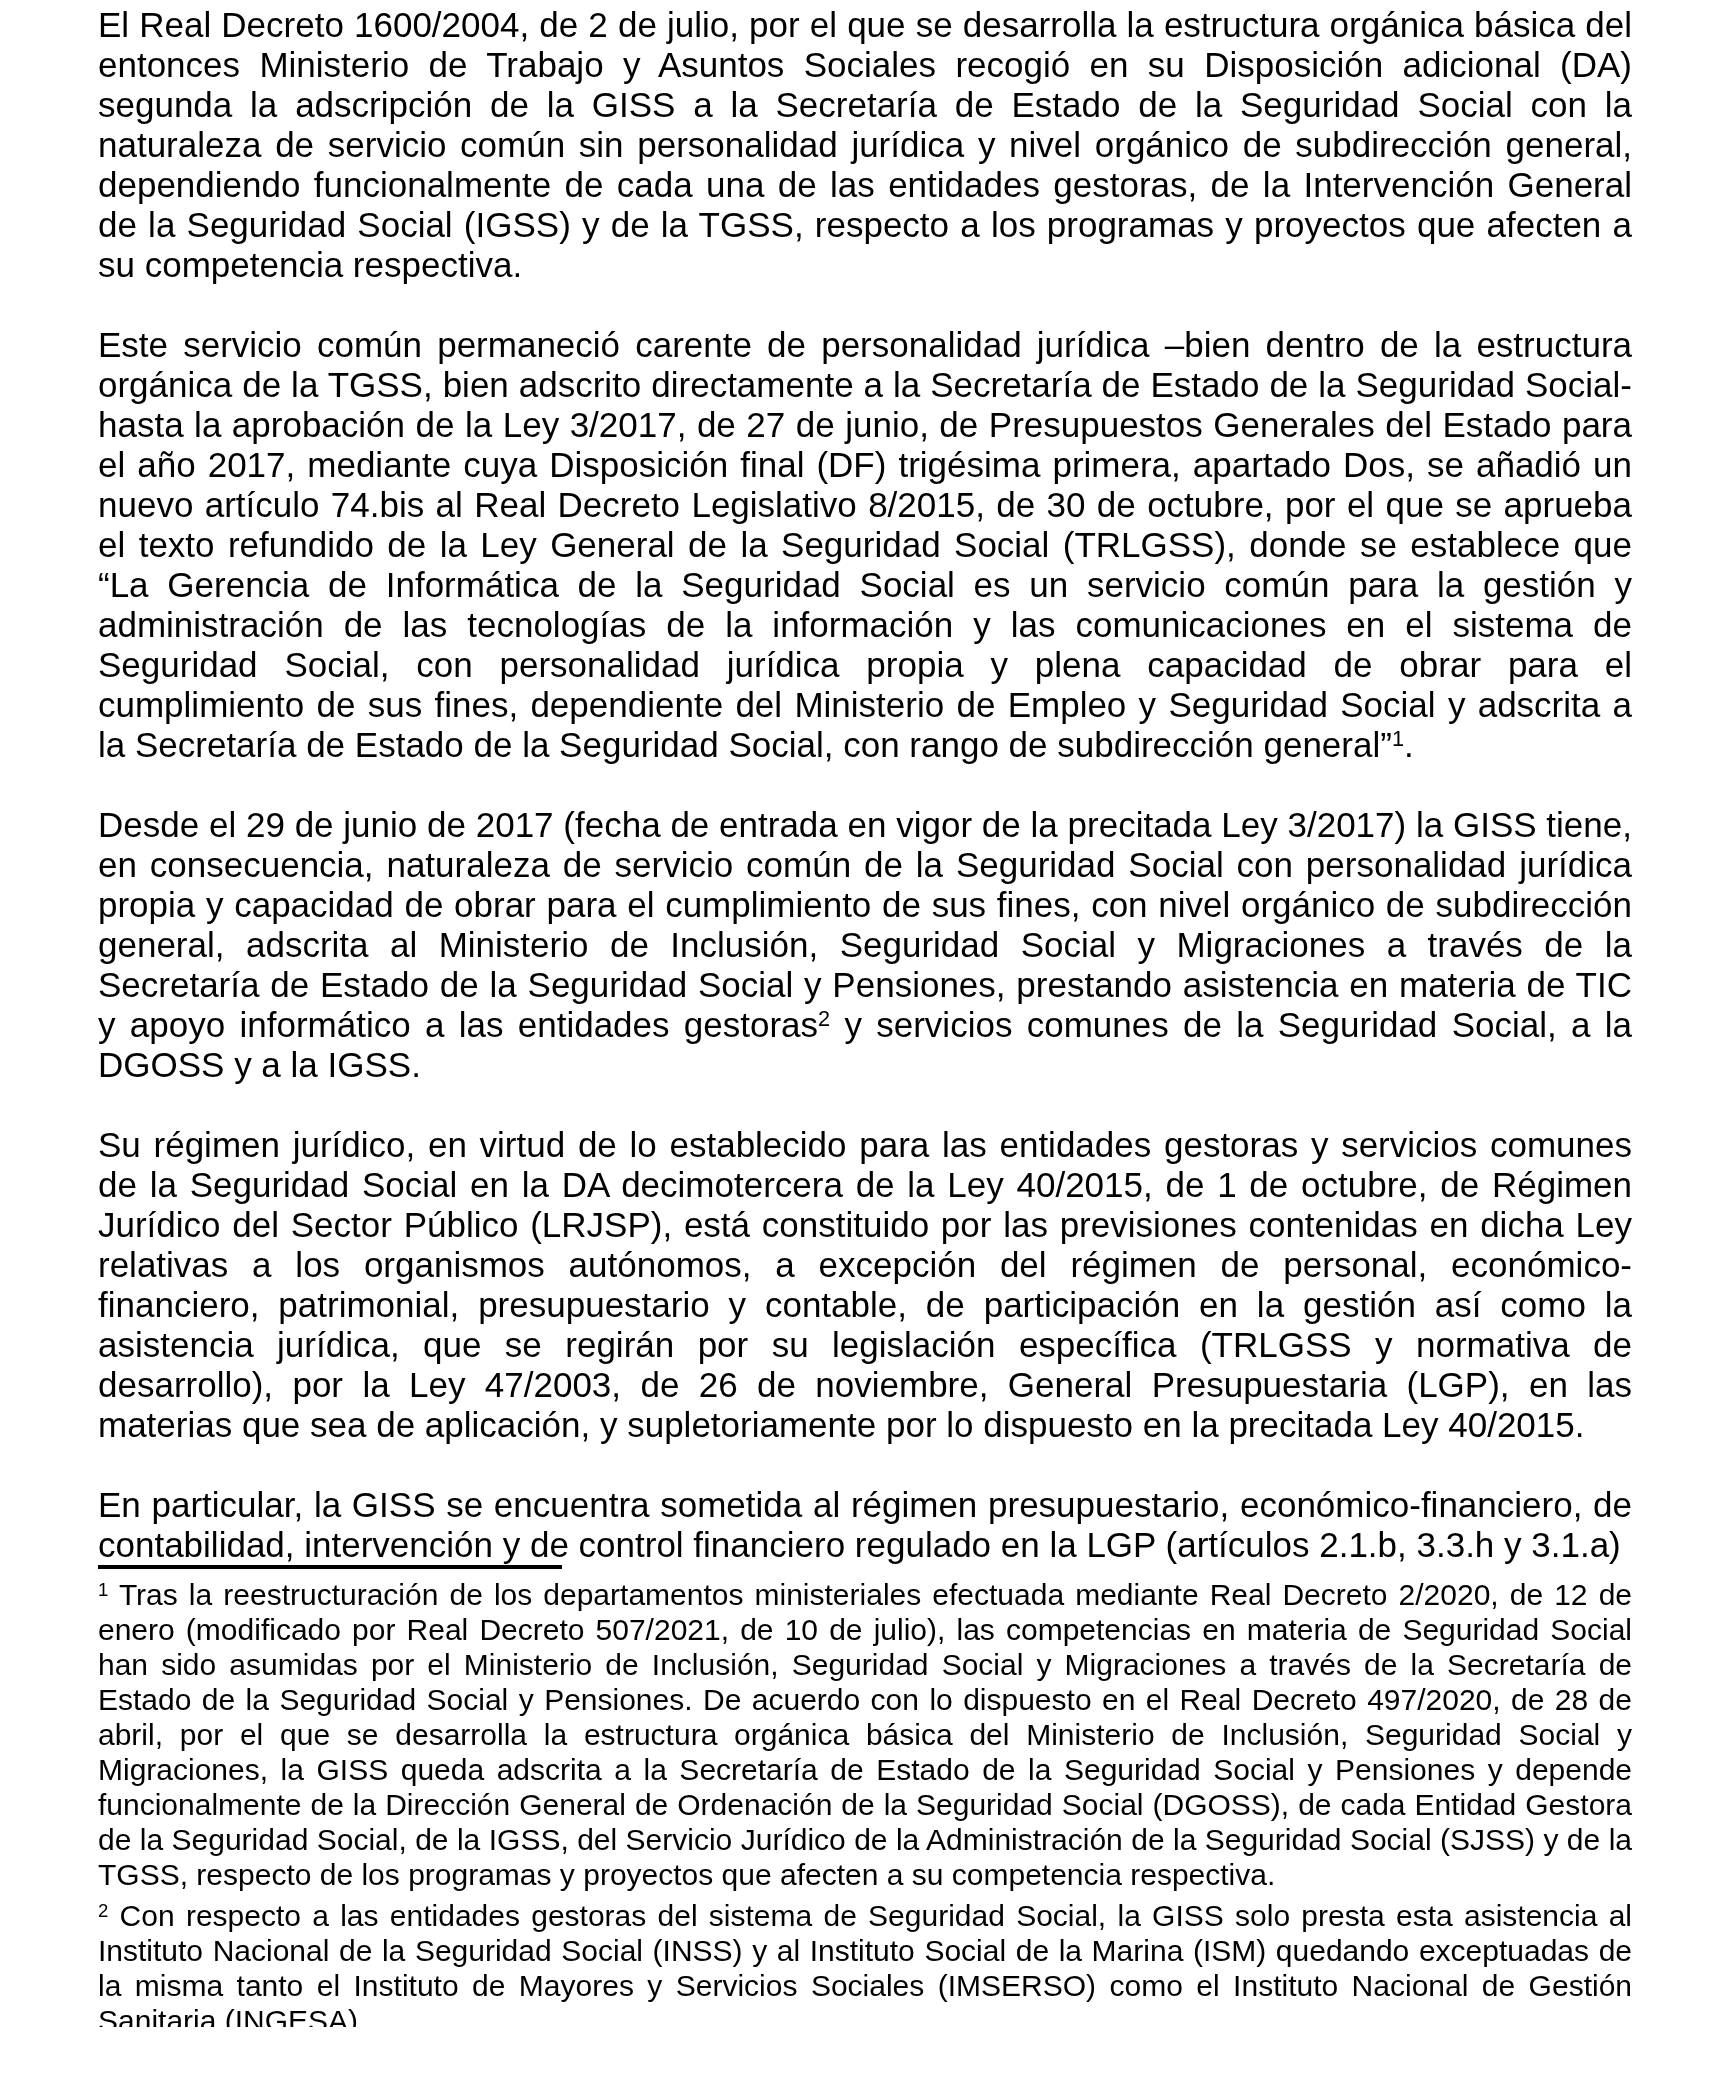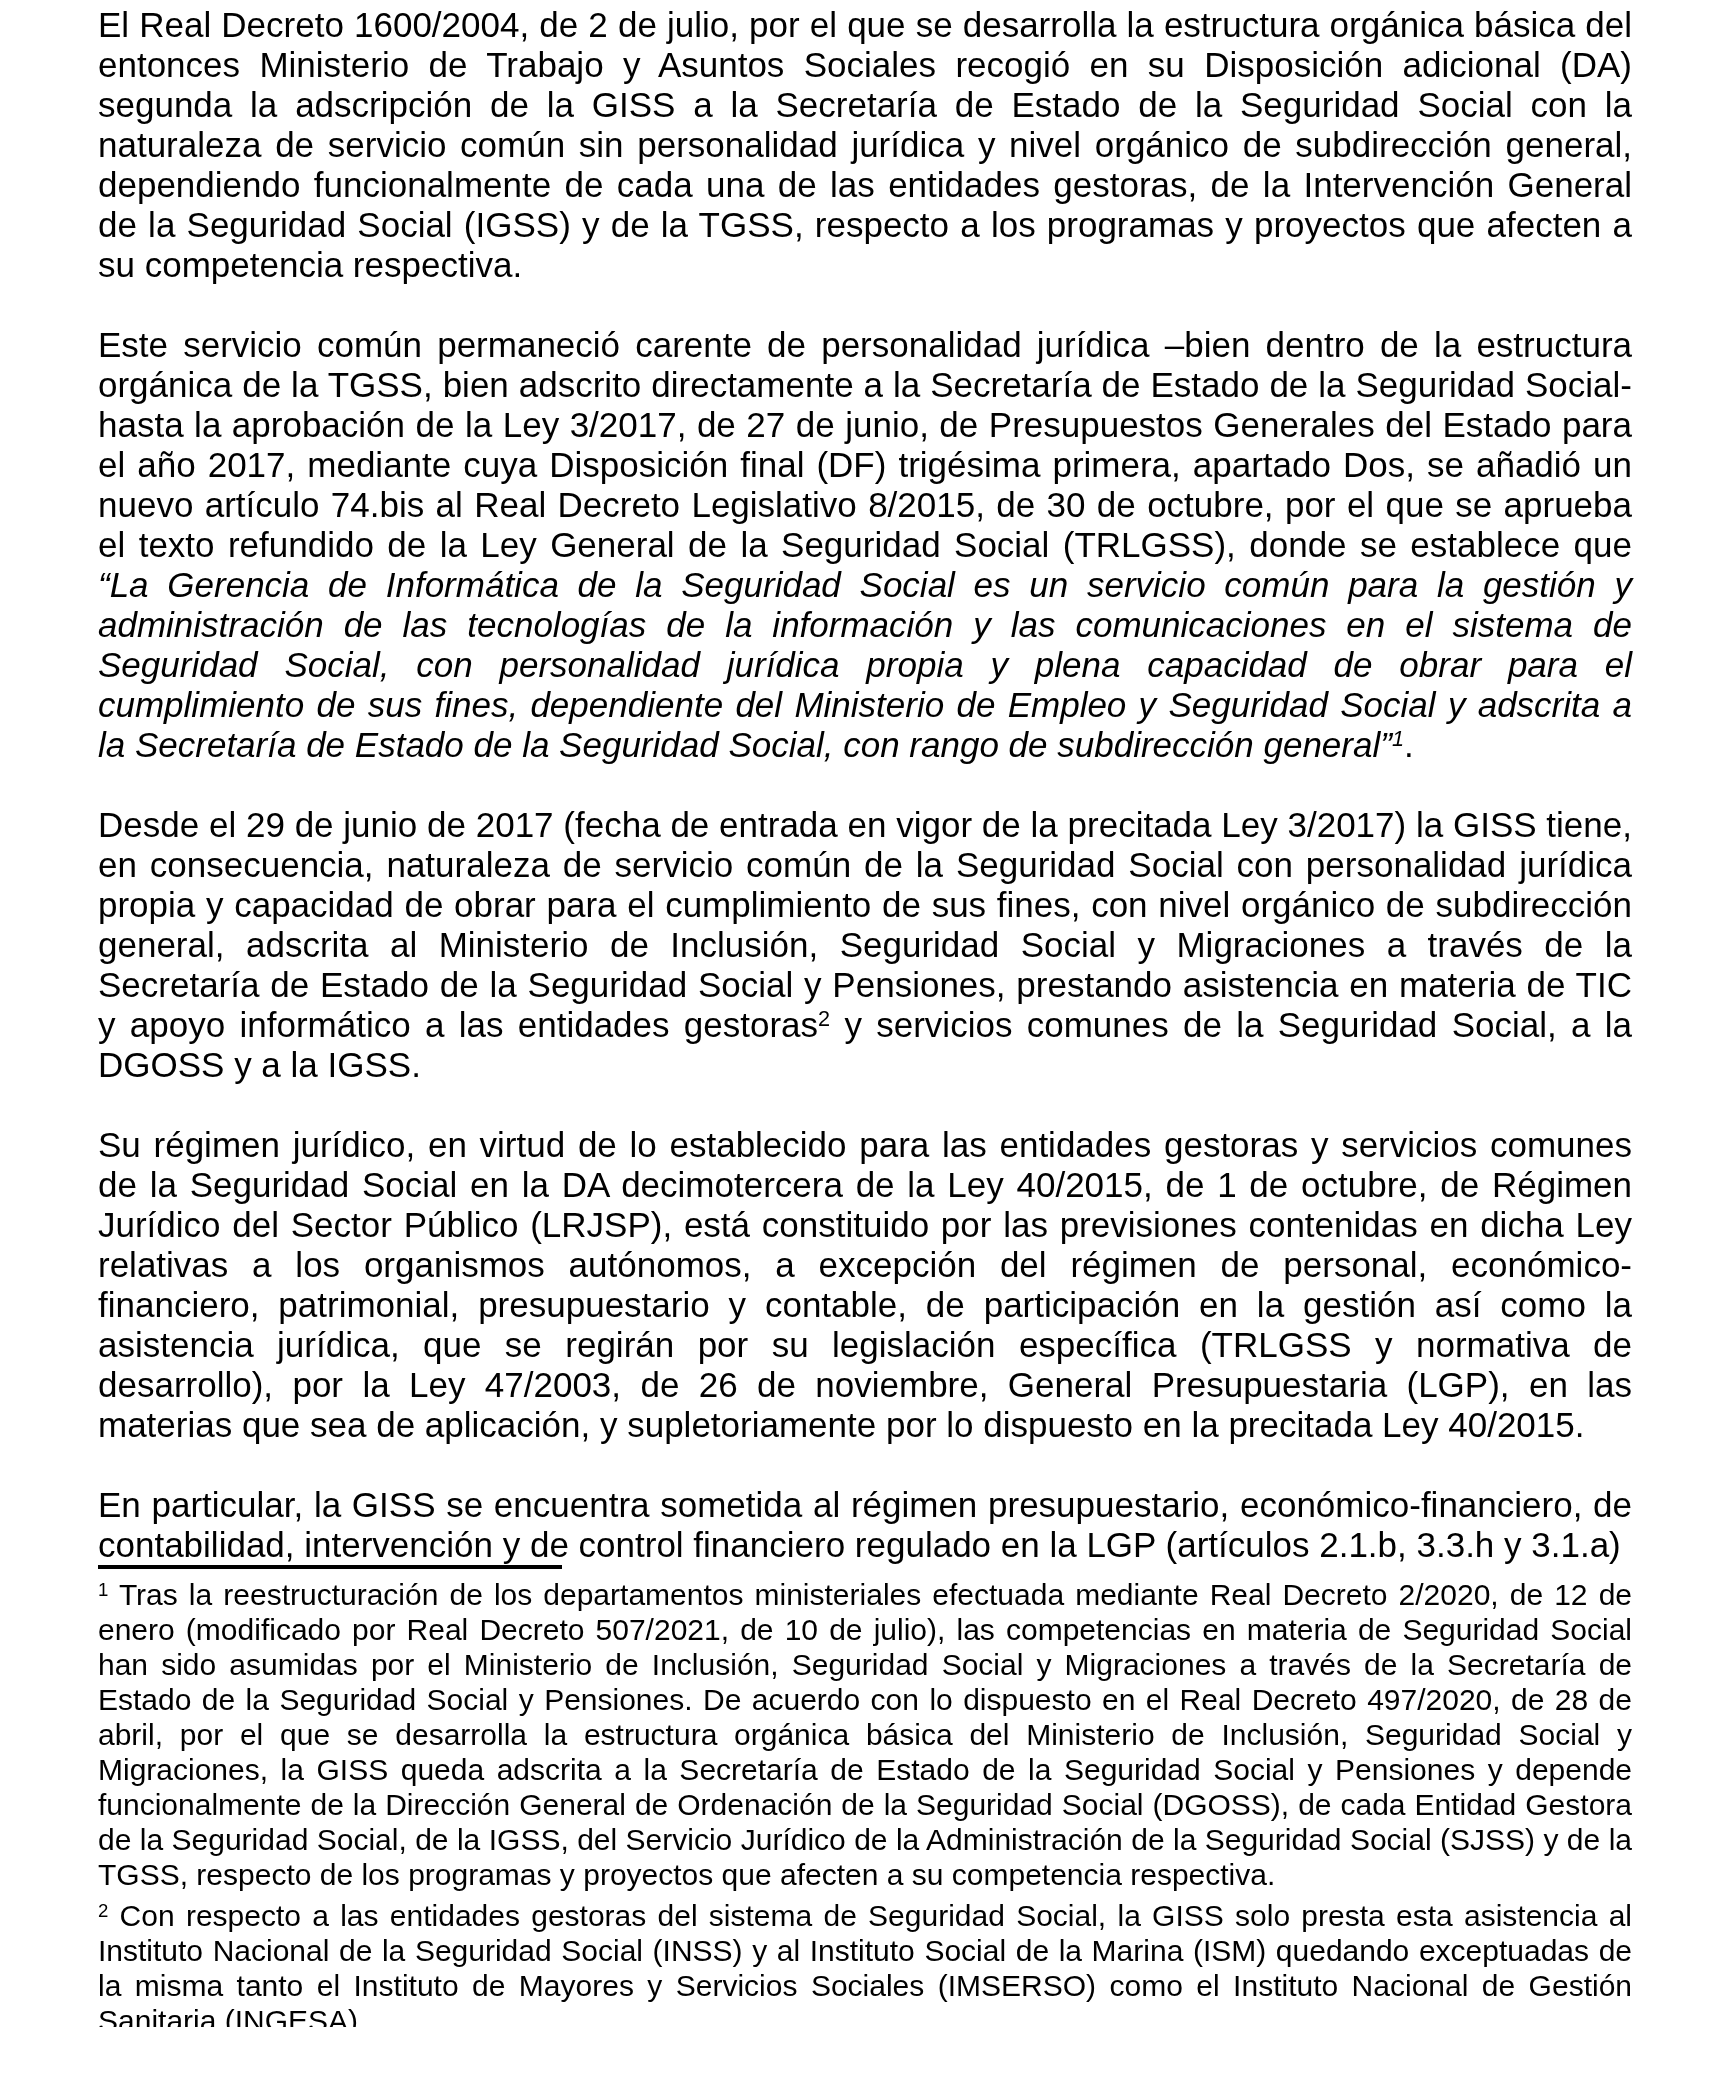--- a/index.html
+++ b/index.html
@@ -27,21 +27,20 @@
     letter-spacing: 0;
   }
   .body-text p.par {
     margin: 0 0 40px 0;
     padding: 0;
   }
   .body-text p.par:last-child {
     margin-bottom: 0;
   }
   .italic {
-    font-style: italic;
   }
   .sup {
     font-size: 0.62em;
     line-height: 0;
     vertical-align: baseline;
     position: relative;
     top: -0.5em;
   }
   .footnotes {
     margin-top: auto;

